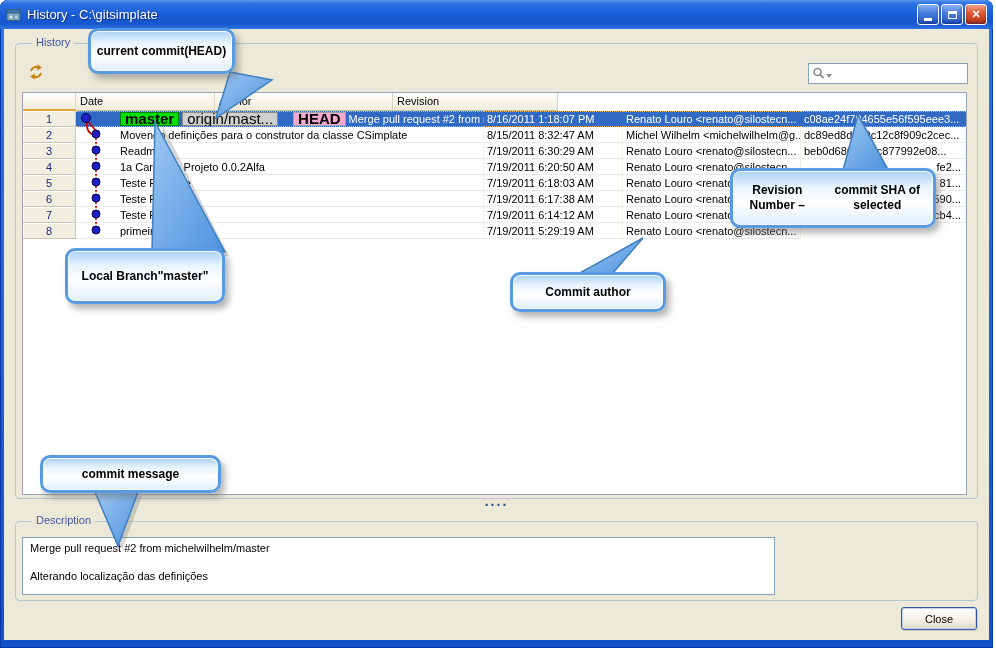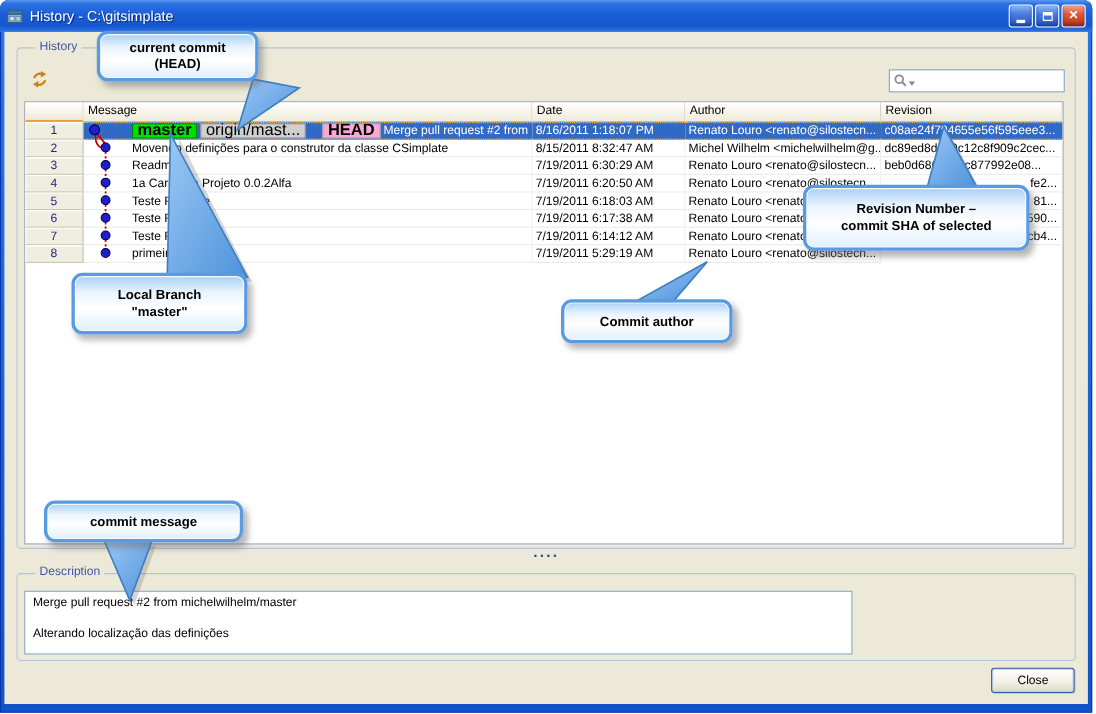--- a/index.html
+++ b/index.html
@@ -91,21 +91,21 @@
             font-family:"Liberation Sans",sans-serif;
             background:linear-gradient(180deg,#FFFFFF,#F2F0E4 60%,#DDD8C8);
             border:1px solid #33589E;border-radius:3px;cursor:pointer;
             box-shadow:inset 0 0 0 1px #BCD2EE, 1px 1px 0 rgba(0,0,0,.12);}
 
   
   .tails{position:absolute;left:0;top:0;width:985px;height:611px;z-index:55;pointer-events:none;}
   .callout{position:absolute;z-index:60;border:3px solid #589BE2;border-radius:10px;
            background:linear-gradient(180deg,#A8D0F5 0%,#E9F4FD 30%,#FFFFFF 58%,#DFEFFC 100%);
            box-shadow:4px 5px 6px rgba(110,110,110,.5), inset 0 0 0 1px #F4FAFF;
-           display:flex;flex-direction:column;align-items:center;justify-content:center;
+           display:flex;align-items:center;justify-content:center;
            font-weight:bold;font-size:12px;color:#000;text-align:center;line-height:1.25;box-sizing:border-box;}
   #co-head{left:84px;top:-1px;width:147px;height:46px;}
   #co-branch{left:61px;top:219px;width:160px;height:56px;justify-content:center;}
   #co-author{left:506px;top:243px;width:156px;height:40px;}
   #co-revision{left:726px;top:139px;width:206px;height:60px;}
   #co-message{left:36px;top:426px;width:181px;height:38px;}
 </style>
 </head>
 <body>
 
@@ -153,21 +153,20 @@
         <circle cx="5.5" cy="5" r="3.5" fill="none" stroke="#8a8a8a" stroke-width="1.6"></circle>
         <line x1="8.2" y1="7.8" x2="11.5" y2="11" stroke="#8a8a8a" stroke-width="1.8"></line>
       </svg>
       <span class="mag-caret"></span>
       <input class="searchinput" value="" style="">
     </div>
 
     <div class="grid">
       <div class="thead">
           <span class="hcell c-num"></span>
-          <span class="hcell c-msg">Message</span>
           <span class="hcell c-date">Date</span>
           <span class="hcell c-author">Author</span>
           <span class="hcell c-rev">Revision</span>
         </div>
       <div class="tbody">
           <div class="trow selected">
             <span class="tcell c-num cell-num">1</span>
             <span class="tcell c-msg cell-msg"><span class="tag tag-branch">master</span><span class="tag tag-remote">origin/mast...</span><span class="tag tag-head">HEAD</span><span class="msgtext">Merge pull request #2 from michelwilhelm/m</span></span>
             <span class="tcell c-date cell-date">8/16/2011 1:18:07 PM</span>
             <span class="tcell c-author cell-author">Renato Louro &lt;renato@silostecn...</span>

